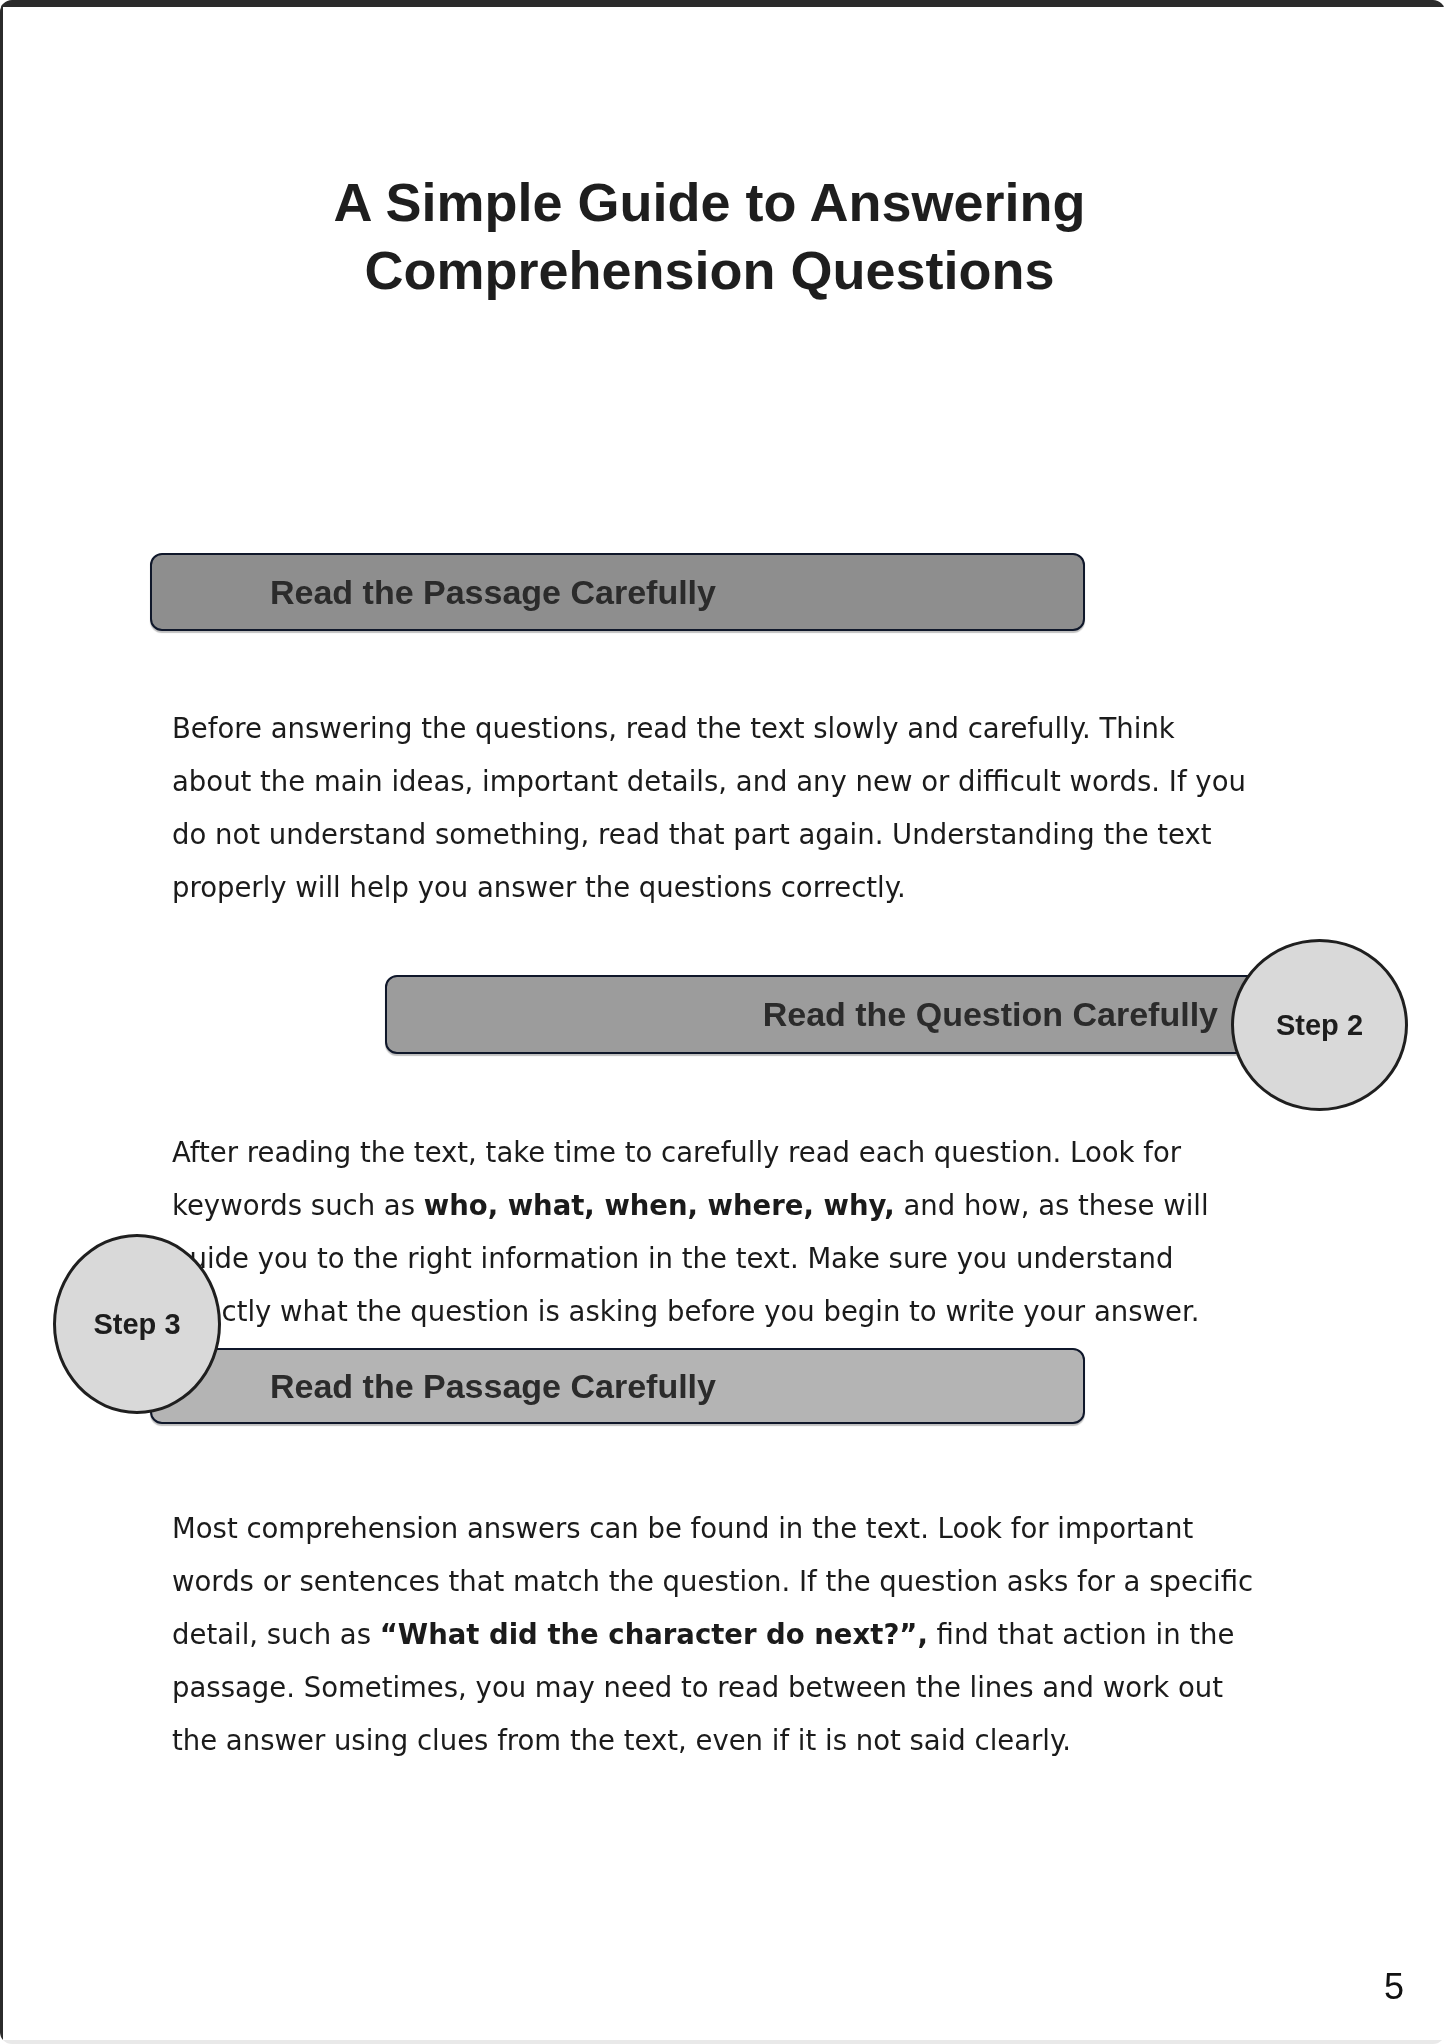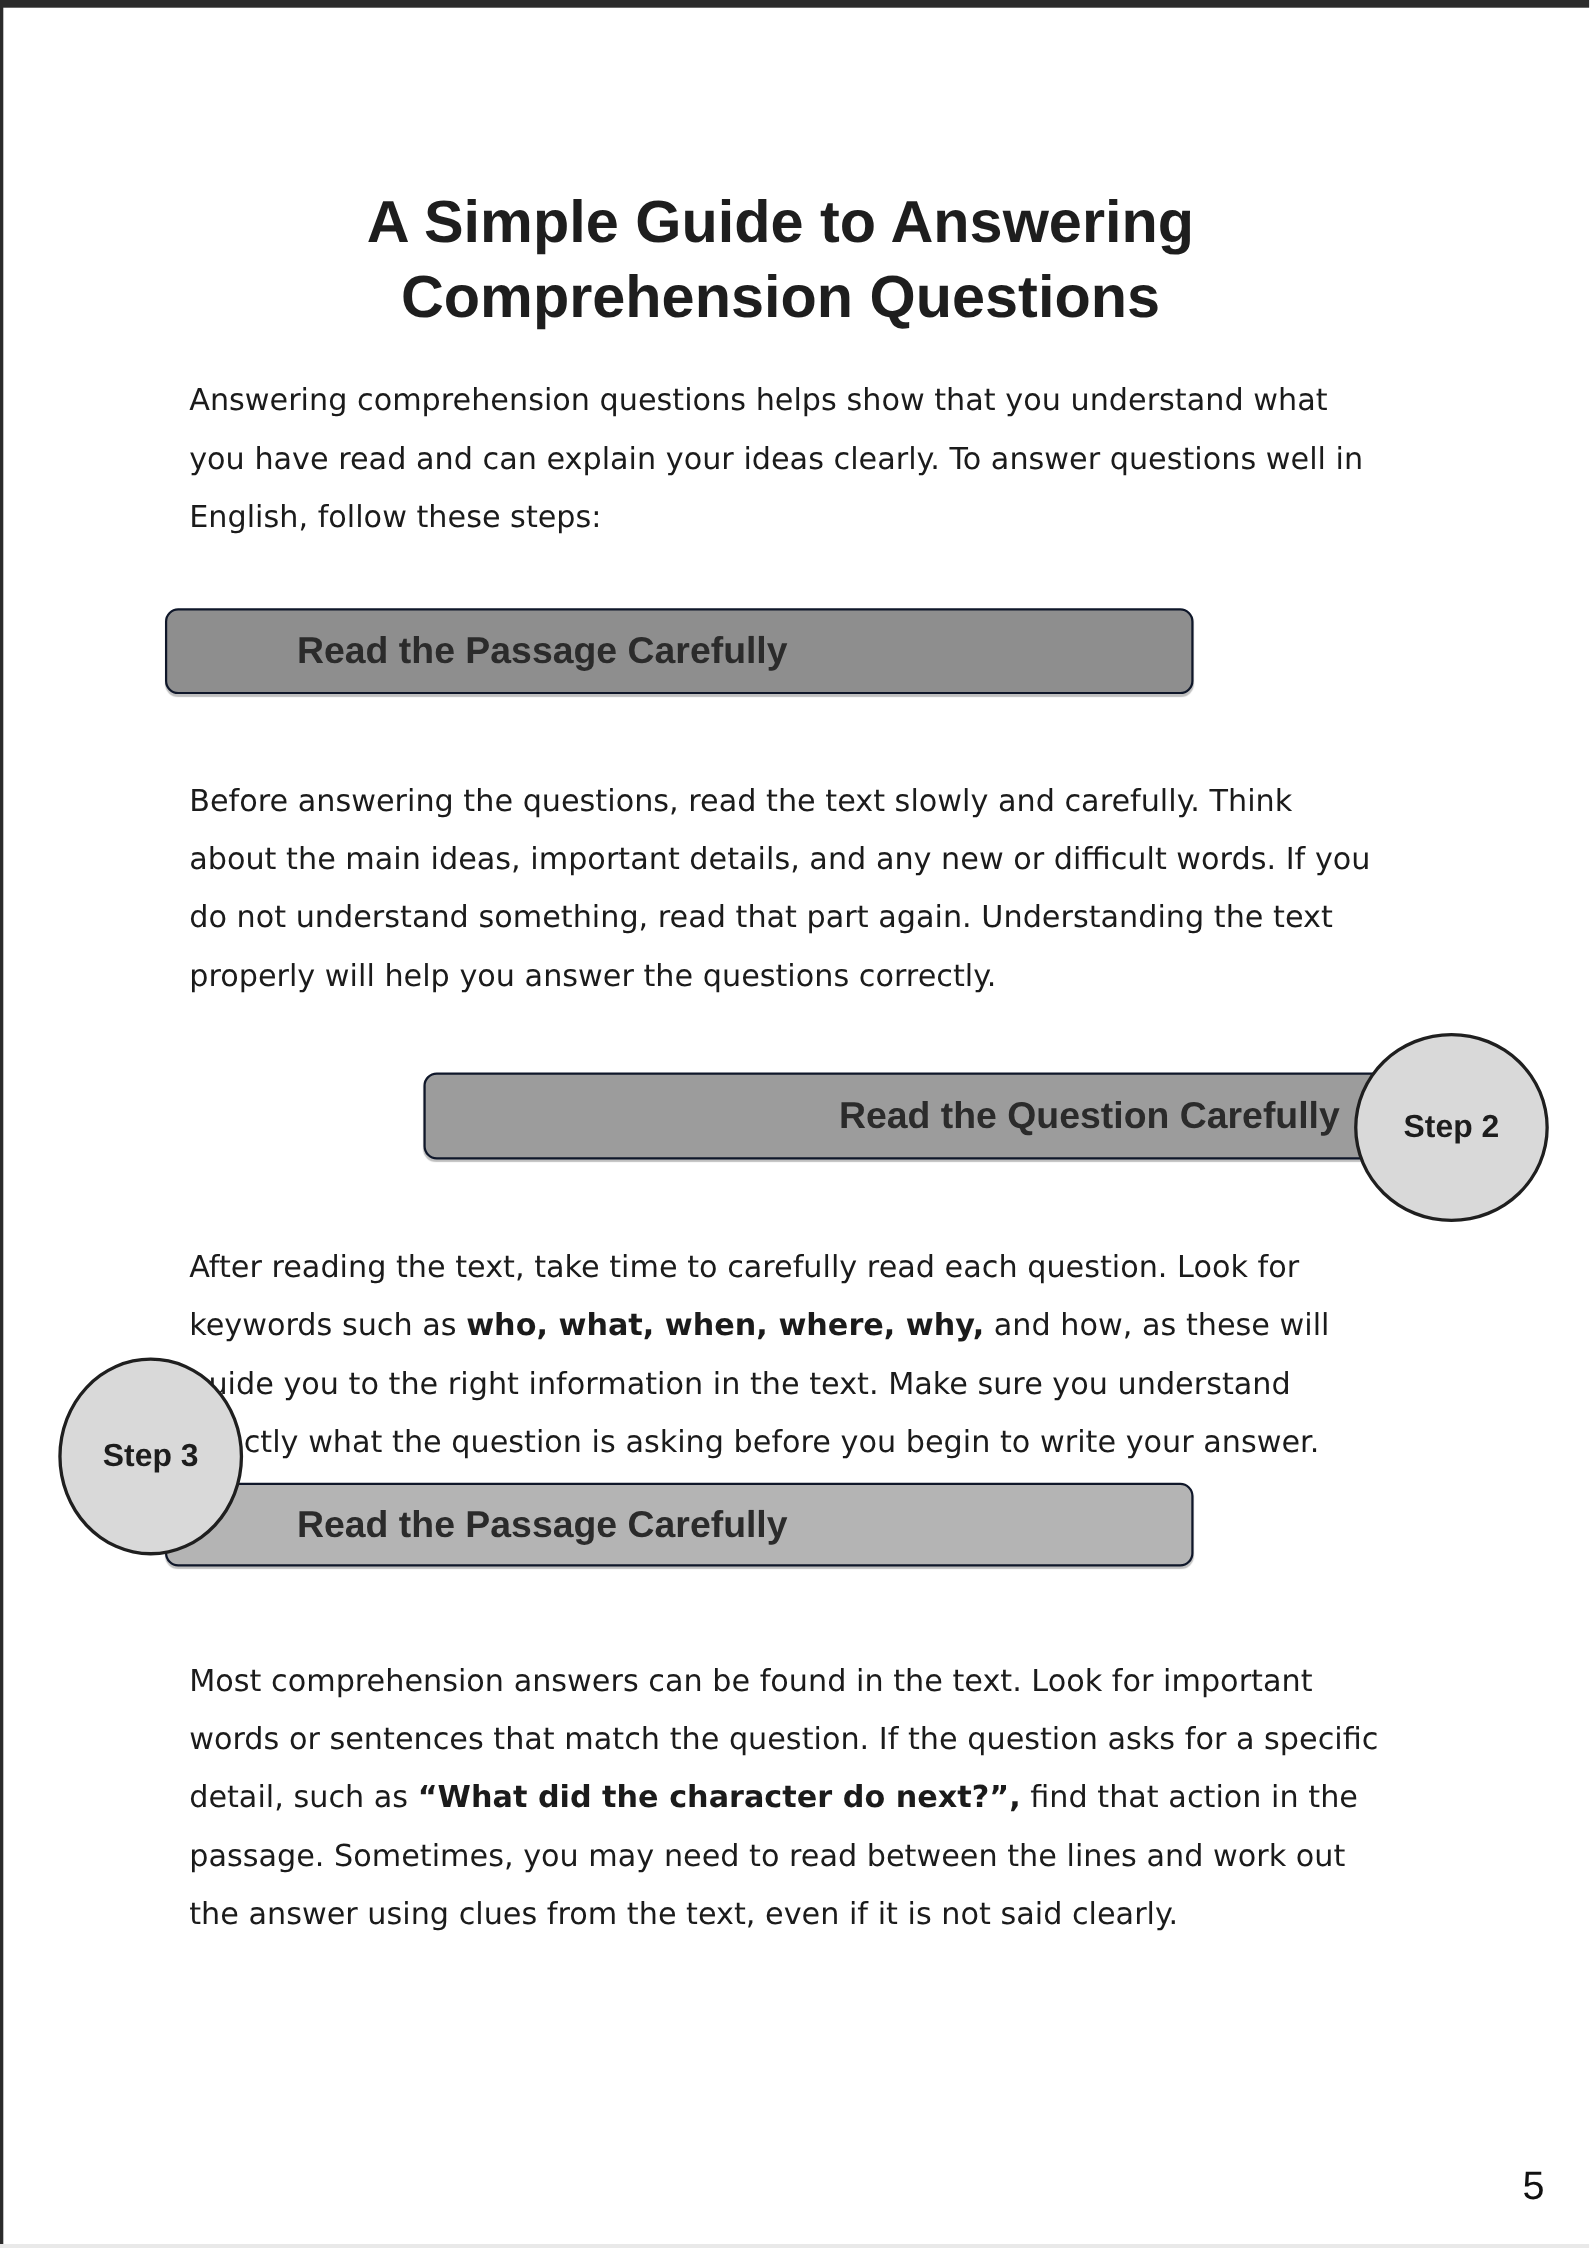--- a/index.html
+++ b/index.html
@@ -5,20 +5,21 @@
   html, body { margin: 0; padding: 0; background: #ffffff; }
 
   .page {
     position: relative;
     width: 1445px;
     height: 2044px;
     background: #ffffff;
     font-family: "DejaVu Sans", sans-serif;
     color: #1b1b1b;
     overflow: hidden;
+    border-radius: 12px;
   }
 
   .edge-top    { position: absolute; top: 0; left: 0; width: 100%; height: 7px; background: #2b2b2b; }
   .edge-left   { position: absolute; top: 0; left: 0; width: 3px; height: 100%; background: #2b2b2b; }
   .edge-bottom { position: absolute; bottom: 0; left: 0; width: 100%; height: 4px; background: #e9e9e9; }
 
   .title {
     position: absolute;
     top: 168px;
     left: 172px;
@@ -100,21 +101,20 @@
 
   <div class="edge-top"></div>
   <div class="edge-left"></div>
   <div class="edge-bottom"></div>
 
   <div class="title">
     <div>A Simple Guide to Answering</div>
     <div>Comprehension Questions</div>
   </div>
 
-  <div class="body-text intro"><span>Answering comprehension questions helps show that you understand what you have read and can explain your ideas clearly. To answer questions well in English, follow these steps:</span></div>
 
   <div class="banner banner1" style="background: rgb(142, 142, 142);">
     <span>Read the Passage Carefully</span>
   </div>
   <div class="body-text para1"><span>Before answering the questions, read the text slowly and carefully. Think about the main ideas, important details, and any new or difficult words. If you do not understand something, read that part again. Understanding the text properly will help you answer the questions correctly.</span></div>
 
   <div class="banner banner2" style="background: rgb(156, 156, 156);">
     <span>Read the Question Carefully</span>
   </div>
   <div class="step-circle circle2">

